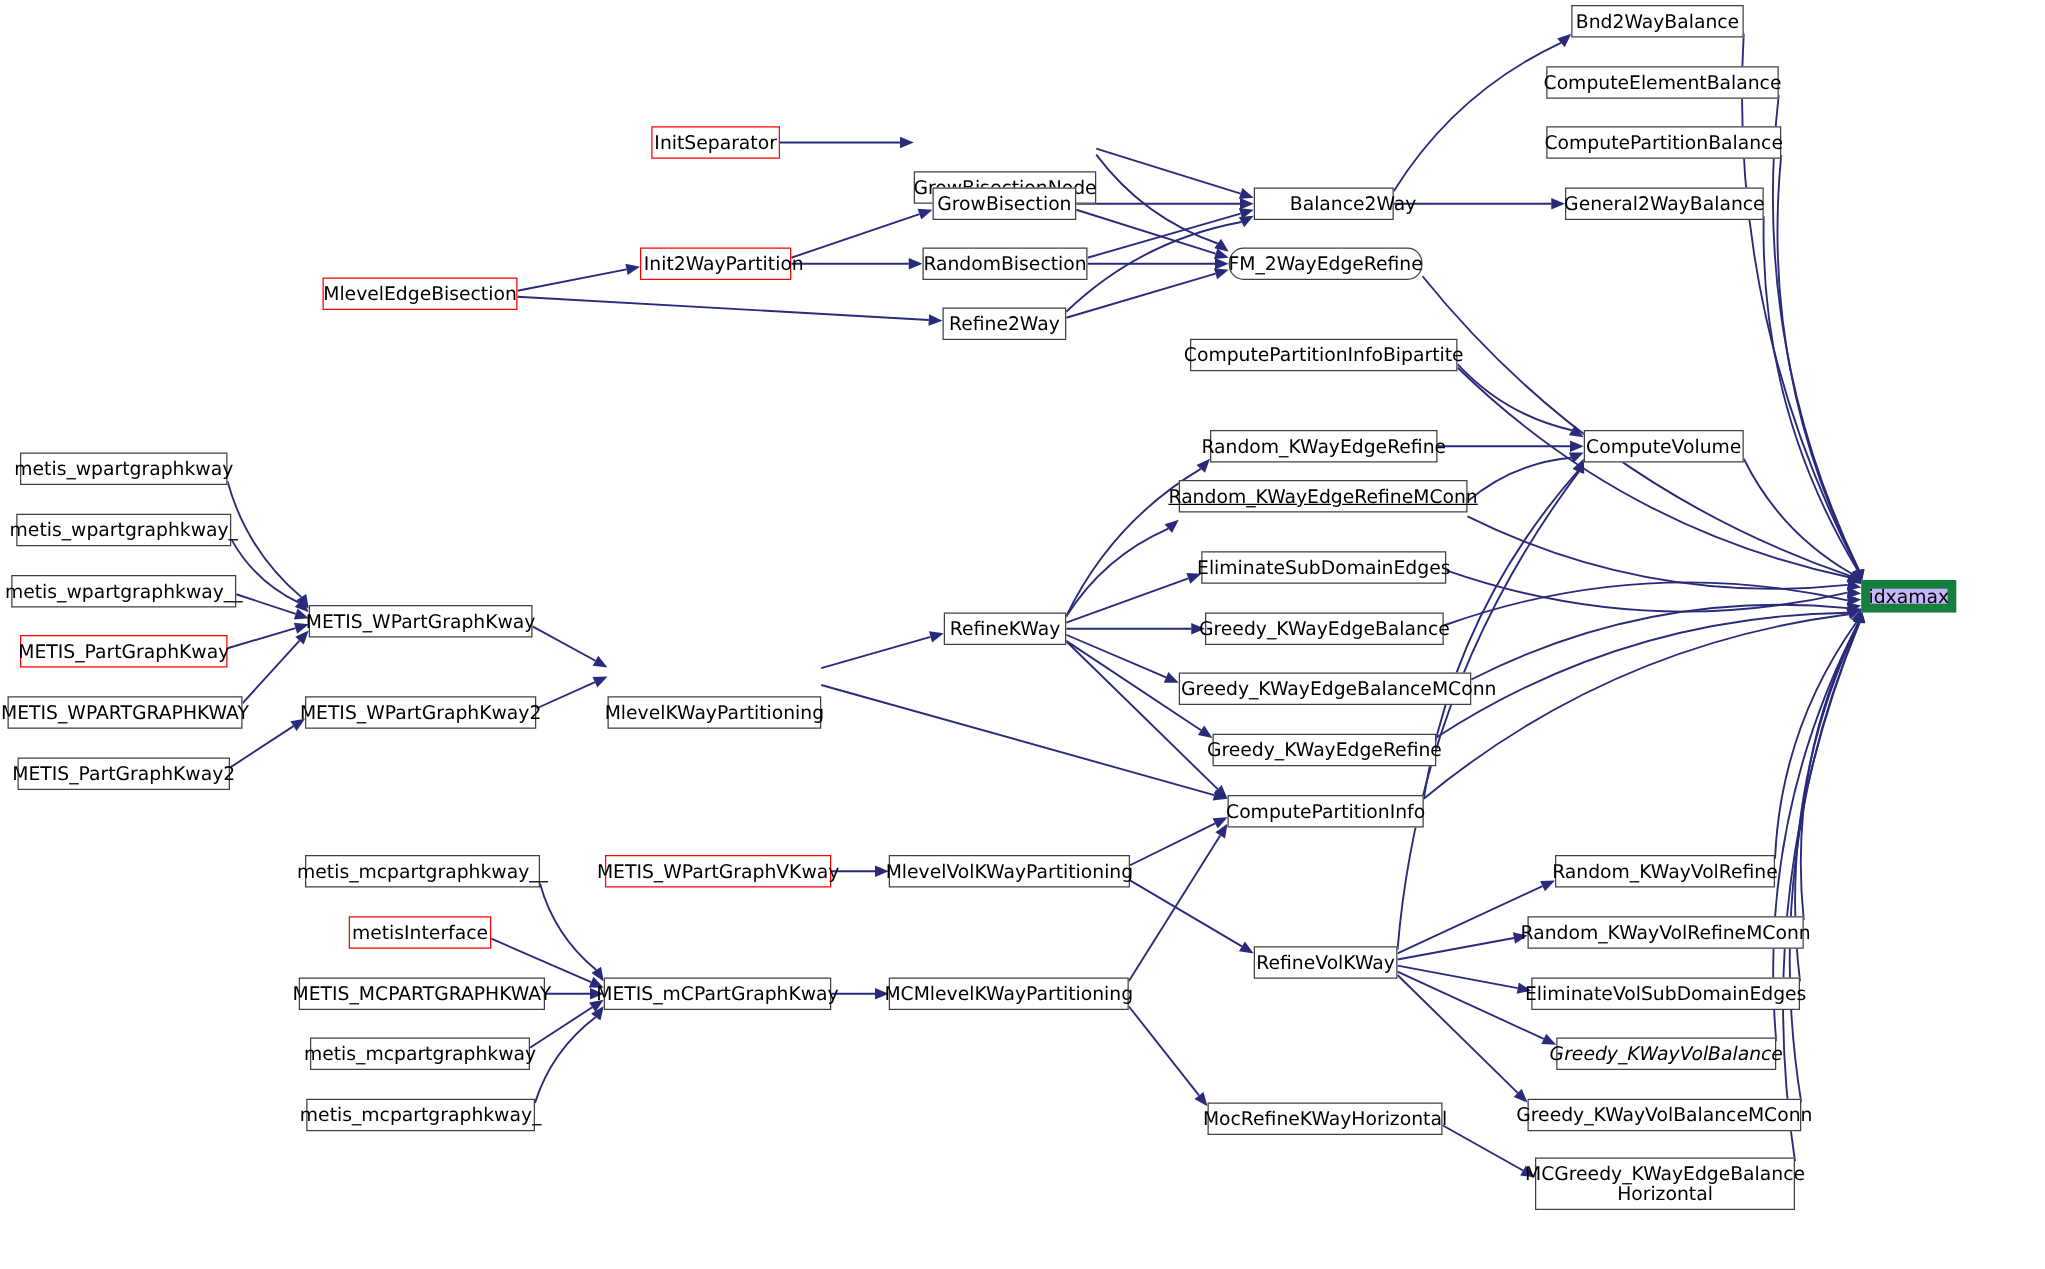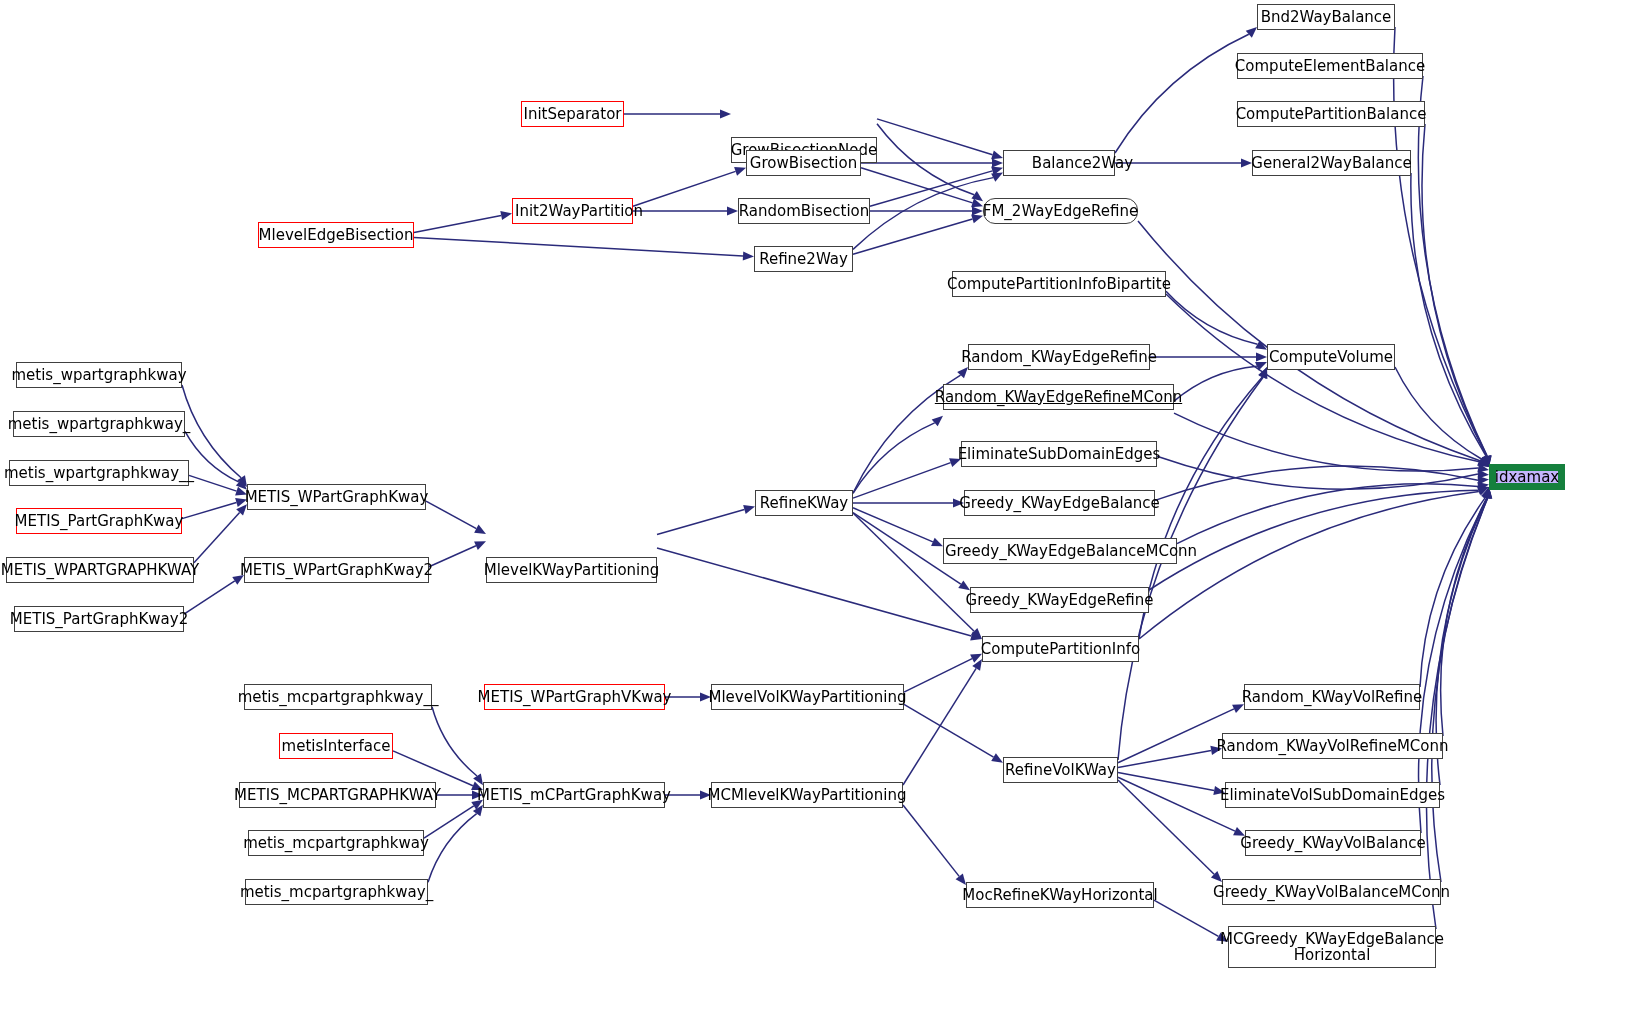--- a/index.html
+++ b/index.html
@@ -351,19 +351,19 @@
       <div class="node" style="left: 239px; top: 782px; width: 197px; height: 26px;">METIS_MCPARTGRAPHKWAY</div>
       <div class="node" style="left: 483px; top: 782px; width: 182px; height: 26px;">METIS_mCPartGraphKway</div>
       <div class="node" style="left: 711px; top: 782px; width: 192px; height: 26px;">MCMlevelKWayPartitioning</div>
       <div class="node" style="left: 248px; top: 830px; width: 176px; height: 26px;">metis_mcpartgraphkway</div>
       <div class="node" style="left: 245px; top: 879px; width: 183px; height: 26px;">metis_mcpartgraphkway_</div>
       <div class="node" style="left: 1003px; top: 757px; width: 115px; height: 26px;">RefineVolKWay</div>
       <div class="node" style="left: 966px; top: 882px; width: 188px; height: 26px;">MocRefineKWayHorizontal</div>
       <div class="node" style="left: 1244px; top: 684px; width: 176px; height: 26px;">Random_KWayVolRefine</div>
       <div class="node" style="left: 1222px; top: 733px; width: 221px; height: 26px;">Random_KWayVolRefineMConn</div>
       <div class="node" style="left: 1225px; top: 782px; width: 215px; height: 26px;">EliminateVolSubDomainEdges</div>
-      <div class="node" style="left: 1245px; top: 830px; width: 176px; height: 26px;">Greedy_KWayVolBalance</div>
+      <div class="node" style="left: 1245px; top: 830px; width: 176px; height: 26px; font-style: italic;">Greedy_KWayVolBalance</div>
       <div class="node" style="left: 1222px; top: 879px; width: 219px; height: 26px;">Greedy_KWayVolBalanceMConn</div>
       <div class="node" style="left: 1228px; top: 926px; width: 208px; height: 42px;">MCGreedy_KWayEdgeBalance
 Horizontal</div>
       <div class="node filled" style="left: 1489px; top: 464px; width: 76px; height: 26px;">idxamax</div>
     </div>
 </div>
 
 </body></html>

